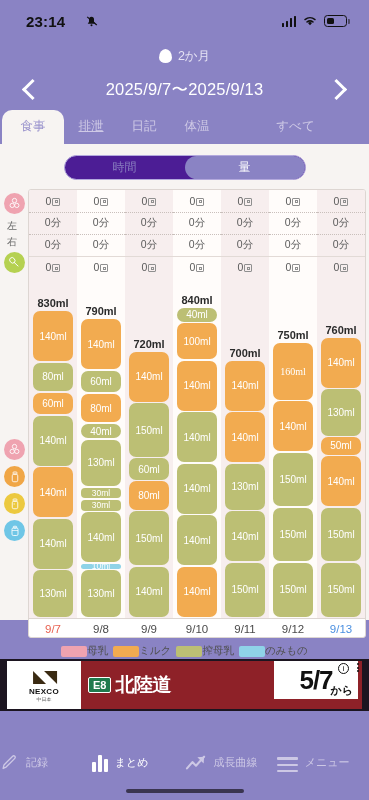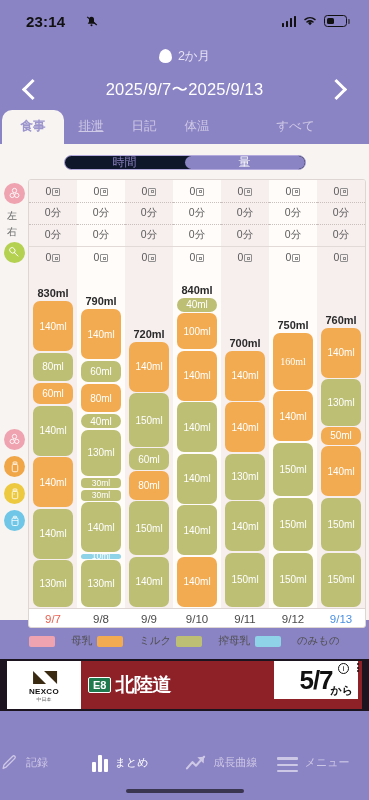--- a/index.html
+++ b/index.html
@@ -43,30 +43,30 @@
   }
   .chev.right::before{ left:4px; border-left:none; border-bottom:none; border-right:3px solid #fff; border-top:3px solid #fff; transform: rotate(45deg); }
   .daterange { color:#fff; font-size:16.5px; letter-spacing:.2px; }
 
   
   .tabs { display:flex; align-items:flex-end; height: 34px; padding: 0 2px; }
   .tab { flex: 0 0 auto; text-align:center; font-size:12.5px; color:#cfcae6; padding: 8px 0 9px; }
   .tab.t0{ width: 62px; } .tab.t1{ width: 54px; } .tab.t2{ width: 54px; text-decoration: underline; }
   .tab.t3{ width: 54px; } .tab.t4{ width: 52px; } .tab.t5{ flex:1; }
   .tab.active {
-    background:#f7f4f2; color:#9b94cd; border-radius: 10px 10px 0 0; font-weight:bold;
+    background:#f7f4f2; color:#9b94cd; border-radius: 10px 10px 0 0; font-weight:normal;
   }
 
   
   .card { background:#f7f4f2; padding: 8px 0 0; height: 476px; position:relative; }
 
   .seg-wrap { display:flex; justify-content:center; padding: 3px 0 9px; }
   .seg {
-    width: 242px; height: 15px; border:1.5px solid #b3a9dd; border-radius: 13px;
-    display:flex; overflow:hidden; background:#0f172a;
+    width: 242px; height: 25px; border:1.5px solid #b3a9dd; border-radius: 13px;
+    display:flex; overflow:hidden; background:#4c1d95;
   }
   .seg div { flex:1; display:flex; align-items:center; justify-content:center; font-size:12px; color:#8a7fc0; }
   .seg div.on { background:#8a83c4; color:#fff; border-radius:13px; }
 
   
   .grid-outer { display:flex; padding: 0 3px 0 0; }
   .sideicons { width: 28px; position:relative; flex: 0 0 28px; }
   .sideicons .ic {
     position:absolute; left:4px; width:21px; height:21px; border-radius:50%;
     display:flex; align-items:center; justify-content:center;
@@ -107,21 +107,21 @@
   .s-formula { background:#f2ab50; }
   .s-pumped { background:#bcbf74; }
   .s-drink { background:#8fd3e8; }
 
   .datesrow { display:flex; border-top:1px solid #ddd6d2; }
   .datesrow div { flex:1; text-align:center; font-size:11.5px; color:#4a4a4a; padding: 4px 0 2px; }
   .datesrow div.sun { color:#e8604f; }
   .datesrow div.sat { color:#4a8fe0; }
 
   .legend { display:flex; justify-content:center; align-items:center; gap:5px; padding:6px 0 0; }
-  .legend .li { display:flex; align-items:center; gap:16px; }
+  .legend .li { display:flex; align-items:center; gap:0; }
   .legend .sw { width:26px; height:11px; border-radius:2px; display:block; }
   .legend .lt { font-size:10.5px; color:#4f4f4f; }
 
   
   .adwrap { position:absolute; left:0; right:0; top:659px; height:52px; background:#1c1520; display:flex; align-items:center; justify-content:center; }
   .ad { width:355px; height:48px; display:flex; background:#8e2128; position:relative; overflow:hidden; }
   .ad-logo { width:74px; background:#fff; display:flex; flex-direction:column; align-items:center; justify-content:center; }
   .ad-logo .mark { font-size:17px; letter-spacing:-2px; color:#3a2a12; font-weight:bold; line-height:1; }
   .ad-logo .nexco { font-size:8px; font-weight:bold; color:#111; letter-spacing:.3px; margin-top:2px;}
   .ad-logo .nexsub { font-size:5px; color:#555; }

